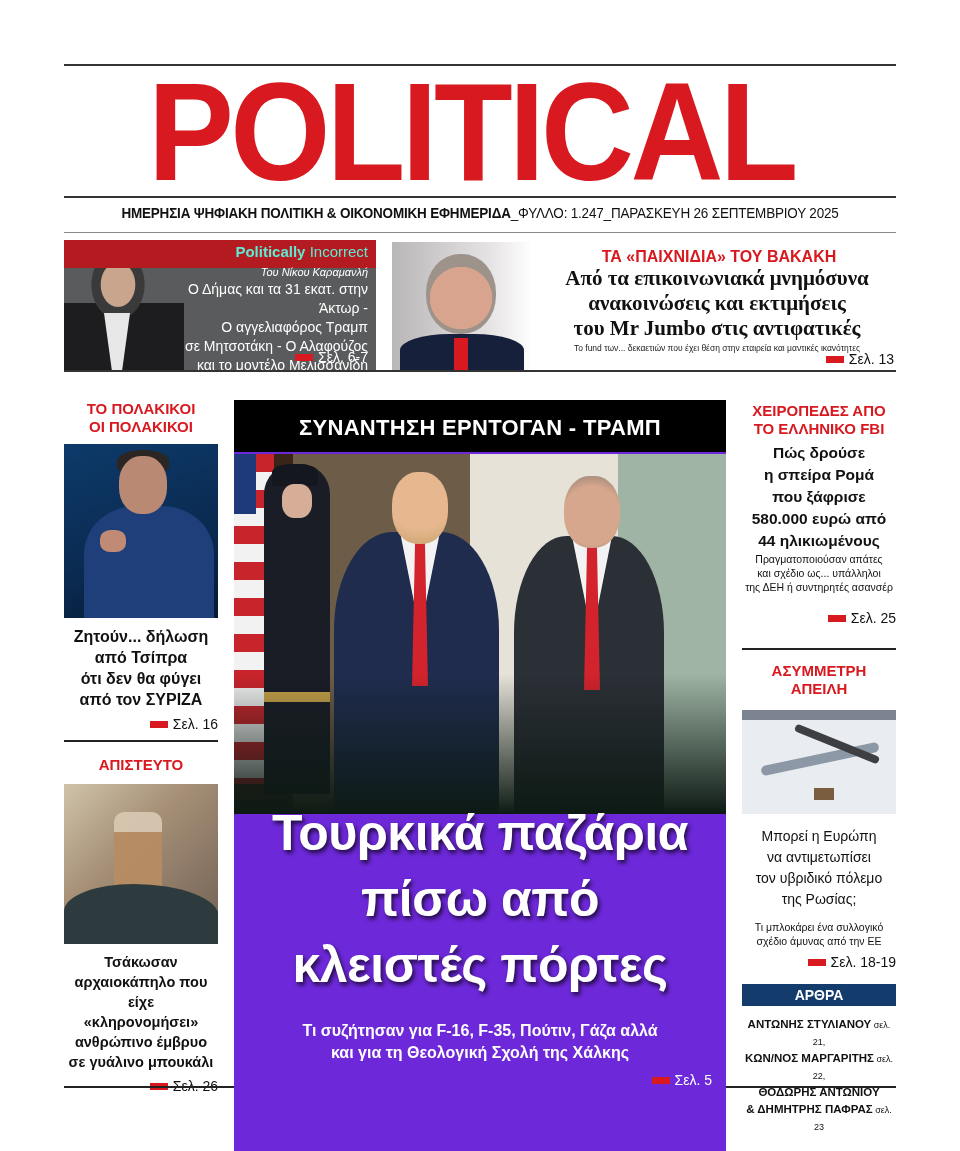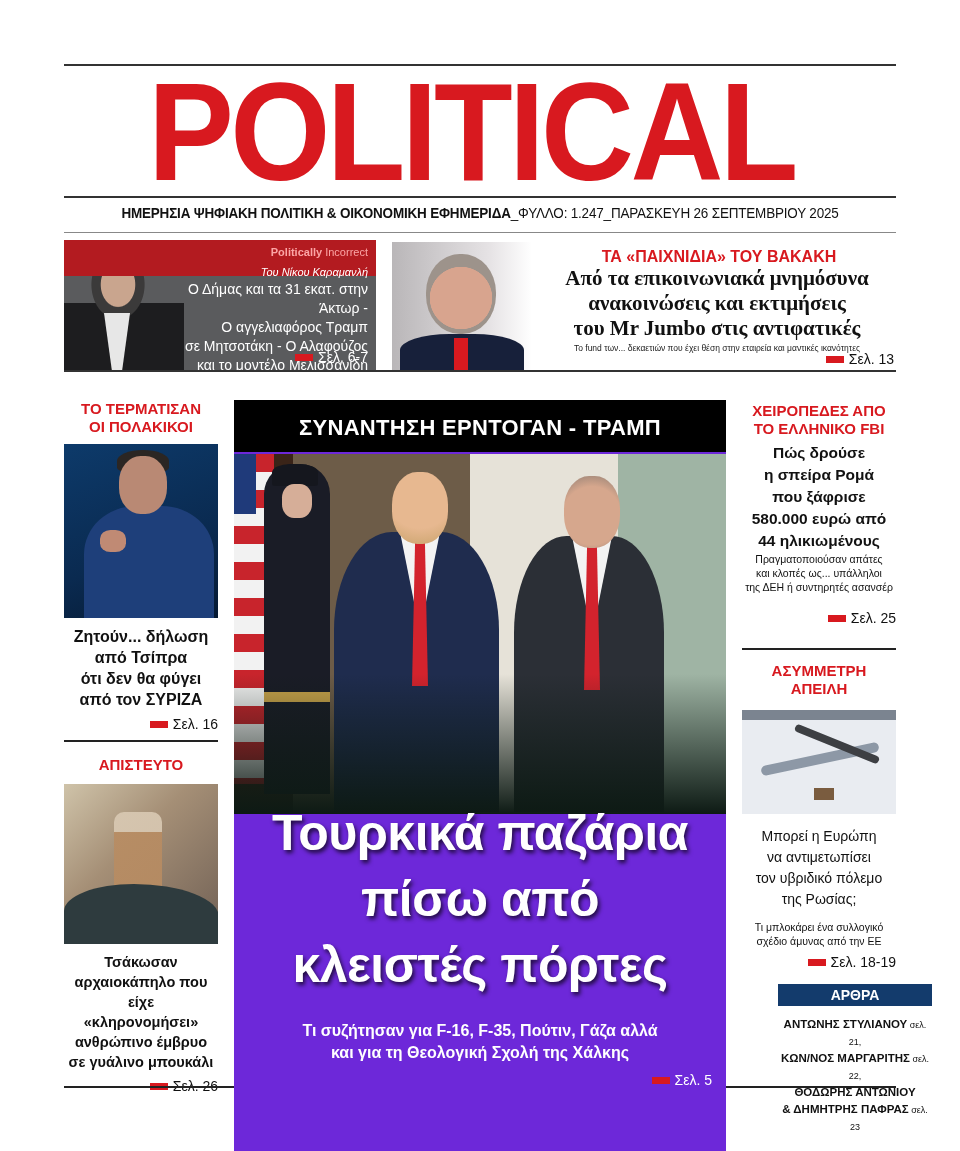--- a/index.html
+++ b/index.html
@@ -28,22 +28,22 @@
     position: absolute; left: 64px; top: 240px; width: 312px; height: 130px;
     background: #5a5b5d; overflow: hidden;
   }
   .pi-box .portrait {
     position: absolute; left: 0; top: 8px; width: 120px; height: 122px;
     background: radial-gradient(ellipse at 45% 30%, #c9a58e 0 18%, #3b3a3a 19% 28%, transparent 29%),
                 linear-gradient(180deg, transparent 0 45%, #1d1d1f 45% 100%);
   }
   .pi-box .portrait .shirt { position:absolute; left:40px; top:65px; width:26px; height:57px; background:#e7e7e7; clip-path: polygon(0 0,100% 0,70% 100%,30% 100%); }
   .pi-header {
-    position: absolute; left: 0; top: 0; width: 312px; height: 36px; background: #b31b20;
-    text-align: right; padding-right: 8px; color: #fca5a5; font-size: 11px; line-height: 24px;
+    position: absolute; left: 0; top: 0; width: 312px; height: 28px; background: #b31b20;
+    text-align: right; padding-right: 8px; color: #5eead4; font-size: 15px; line-height: 24px;
   }
   .pi-header b { font-weight: bold; }
   .pi-author { position: absolute; right: 8px; top: 26px; color: #fff; font-size: 11px; font-style: italic; }
   .pi-text {
     position: absolute; right: 8px; top: 40px; width: 200px; text-align: right; color: #fff;
     font-size: 14px; line-height: 19px;
   }
   .page-ref { display: flex; align-items: center; justify-content: flex-end; gap: 5px; font-size: 14px; }
   .page-ref .bar { width: 18px; height: 7px; background: #d8191f; display: inline-block; }
   .pi-box .page-ref { position: absolute; right: 8px; bottom: 5px; color: #fff; }
@@ -193,21 +193,21 @@
   <div class="vk-sub">Το fund των... δεκαετιών που έχει θέση στην εταιρεία και μαντικές ικανότητες</div>
   <div class="page-ref">
     <span class="bar"></span>
       <span>Σελ. 13</span>
   </div>
 </div>
 <div class="rule rule-top-boxes"></div>
 
 <div class="col" style="left:64px; top:400px; width:154px;">
   <div class="kicker">
-    <div>ΤΟ ΤΕΡΜΑΤΙΣΑΝ</div>
+    <div>ΤΟ ΠΟΛΑΚΙΚΟΙ</div>
     <div>ΟΙ ΠΟΛΑΚΙΚΟΙ</div>
   </div>
   <div class="photo tsipras" style="width:154px; height:174px; margin-top:8px;">
     <div class="body"></div>
       <div class="hair"></div>
       <div class="head"></div>
       <div class="hand"></div>
   </div>
   <div class="col-head" style="margin-top:8px;">
     <div>Ζητούν... δήλωση</div>
@@ -287,21 +287,21 @@
   </div>
   <div class="col-head" style="margin-top:4px; font-size:15.5px; line-height:22px; font-weight:bold;">
     <div>Πώς δρούσε</div>
     <div>η σπείρα Ρομά</div>
     <div>που ξάφρισε</div>
     <div>580.000 ευρώ από</div>
     <div>44 ηλικιωμένους</div>
   </div>
   <div class="col-sub" style="">
     <div>Πραγματοποιούσαν απάτες</div>
-    <div>και κλοπές ως... υπάλληλοι</div>
+    <div>και σχέδιο ως... υπάλληλοι</div>
     <div>της ΔΕΗ ή συντηρητές ασανσέρ</div>
   </div>
   <div class="page-ref" style="margin-top:16px;">
     <span class="bar"></span>
       <span>Σελ. 25</span>
   </div>
 </div>
 <div class="thin-rule" style="position:absolute; left:742px; top:648px; width:154px;"></div>
 
 <div class="col" style="left:742px; top:662px; width:154px;">
@@ -323,21 +323,21 @@
   <div class="col-sub" style="margin-top:10px;">
     <div>Τι μπλοκάρει ένα συλλογικό</div>
     <div>σχέδιο άμυνας από την ΕΕ</div>
   </div>
   <div class="page-ref" style="margin-top:6px;">
     <span class="bar"></span>
       <span>Σελ. 18-19</span>
   </div>
 </div>
 
-<div class="col" style="left:742px; top:984px; width:154px;margin-left:36px;">
+<div class="col" style="left:742px; top:984px; width:154px;">
   <div class="arthra-label">ΑΡΘΡΑ</div>
   <div class="authors" style="margin-top:10px;">
     <div><span>ΑΝΤΩΝΗΣ ΣΤΥΛΙΑΝΟΥ</span><span class="pg"> σελ. 21,</span></div>
     <div><span>ΚΩΝ/ΝΟΣ ΜΑΡΓΑΡΙΤΗΣ</span><span class="pg"> σελ. 22,</span></div>
     <div><span>ΘΟΔΩΡΗΣ ΑΝΤΩΝΙΟΥ</span><span class="pg"></span></div>
     <div><span>&amp; ΔΗΜΗΤΡΗΣ ΠΑΦΡΑΣ</span><span class="pg"> σελ. 23</span></div>
   </div>
 </div>
 
 </body></html>

